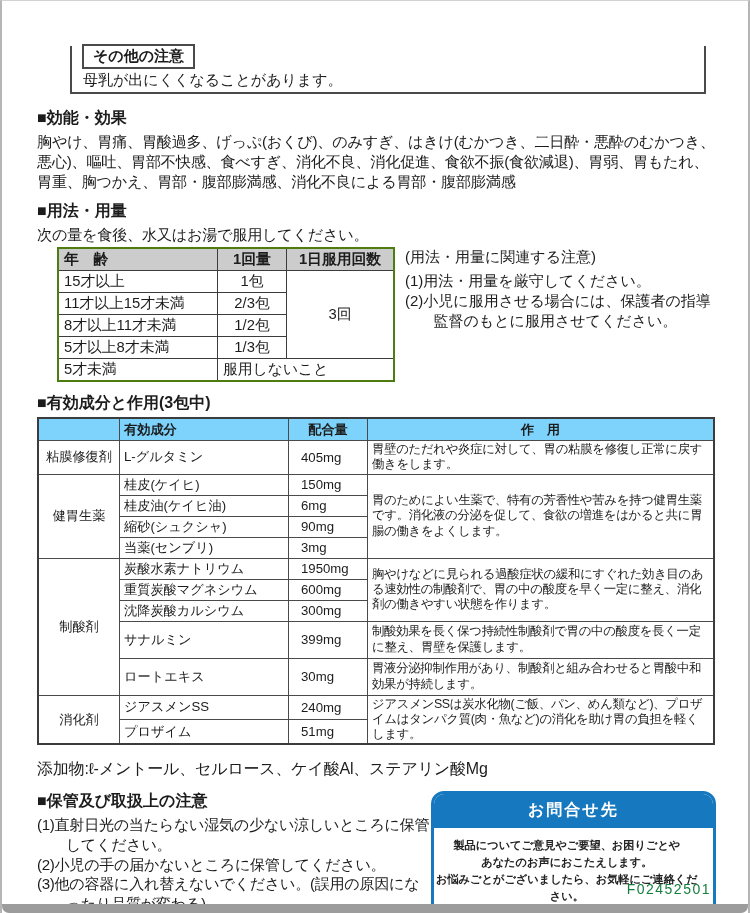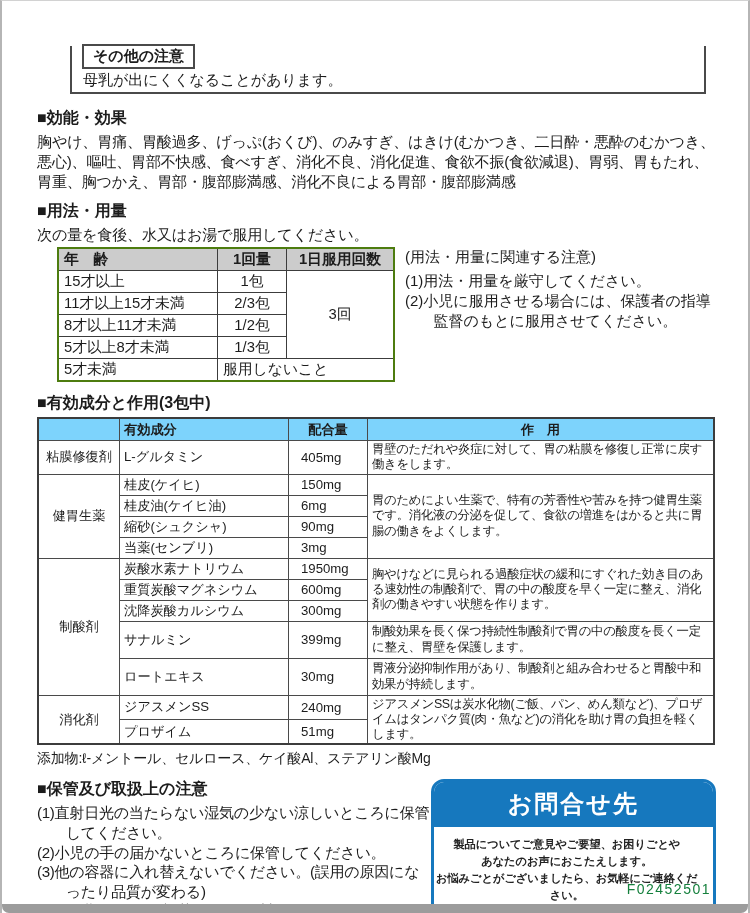--- a/index.html
+++ b/index.html
@@ -55,33 +55,33 @@
   .ing-table{border:2px solid #3c3c3c;width:678px;table-layout:fixed;}
   .ing-table th,.ing-table td{
     border:1px solid #4a4a4a;font-size:13px;padding:1px 4px;vertical-align:middle;
   }
   .ing-table th{background:#7dd3fc;font-weight:bold;text-align:center;height:19px;}
   .ing-table .g{width:72px;text-align:center;font-size:13.2px;}
   .ing-table .n{width:160px;text-align:left;font-size:13.2px;}
   .ing-table .a{width:70px;text-align:left;padding-left:12px;font-size:13.2px;}
   .ing-table .act{text-align:left;font-size:12.4px;line-height:15.3px;letter-spacing:-0.3px;}
   .ing-table td.sub{height:15px;}
-  .additives{font-size:14px;margin-top:5px;letter-spacing:-0.2px;}
+  .additives{font-size:16px;margin-top:14px;letter-spacing:-0.2px;}
 
   .bottom-flex{display:flex;margin-top:11px;align-items:flex-start;}
   .storage{width:396px;}
   .storage .st-item{font-size:15.1px;line-height:19.6px;letter-spacing:-0.3px;}
 
   .right-col{width:287px;margin-left:0;}
   .contact-card{
     border:3px solid #1678be;border-radius:13px;overflow:hidden;background:#fff;
   }
   .contact-head{
     background:#1678be;color:#fff;text-align:center;
-    font-size:24px;font-weight:bold;padding:6px 0 7px 0;letter-spacing:2px;
+    font-size:16px;font-weight:bold;padding:6px 0 7px 0;letter-spacing:2px;
   }
   .contact-msg{
     padding:9px 15px 2px 2px;text-align:center;
     font-size:11.2px;font-weight:bold;line-height:17px;color:#222;
   }
   .call-row{display:flex;align-items:center;padding:3px 6px 2px 8px;}
   .call-right{flex:1;text-align:center;}
   .call-label{font-size:12.6px;font-weight:bold;letter-spacing:-0.5px;}
 
   .product-code{

